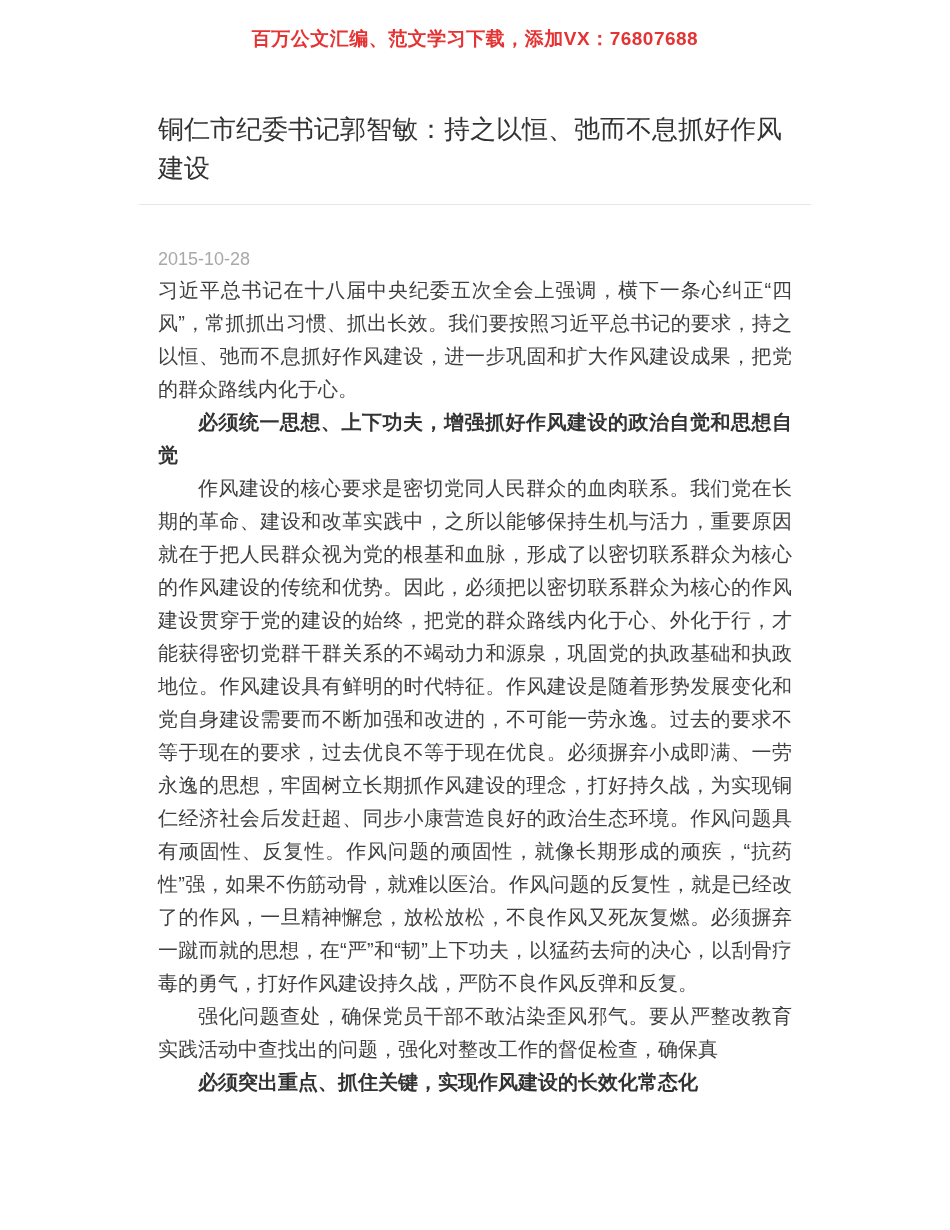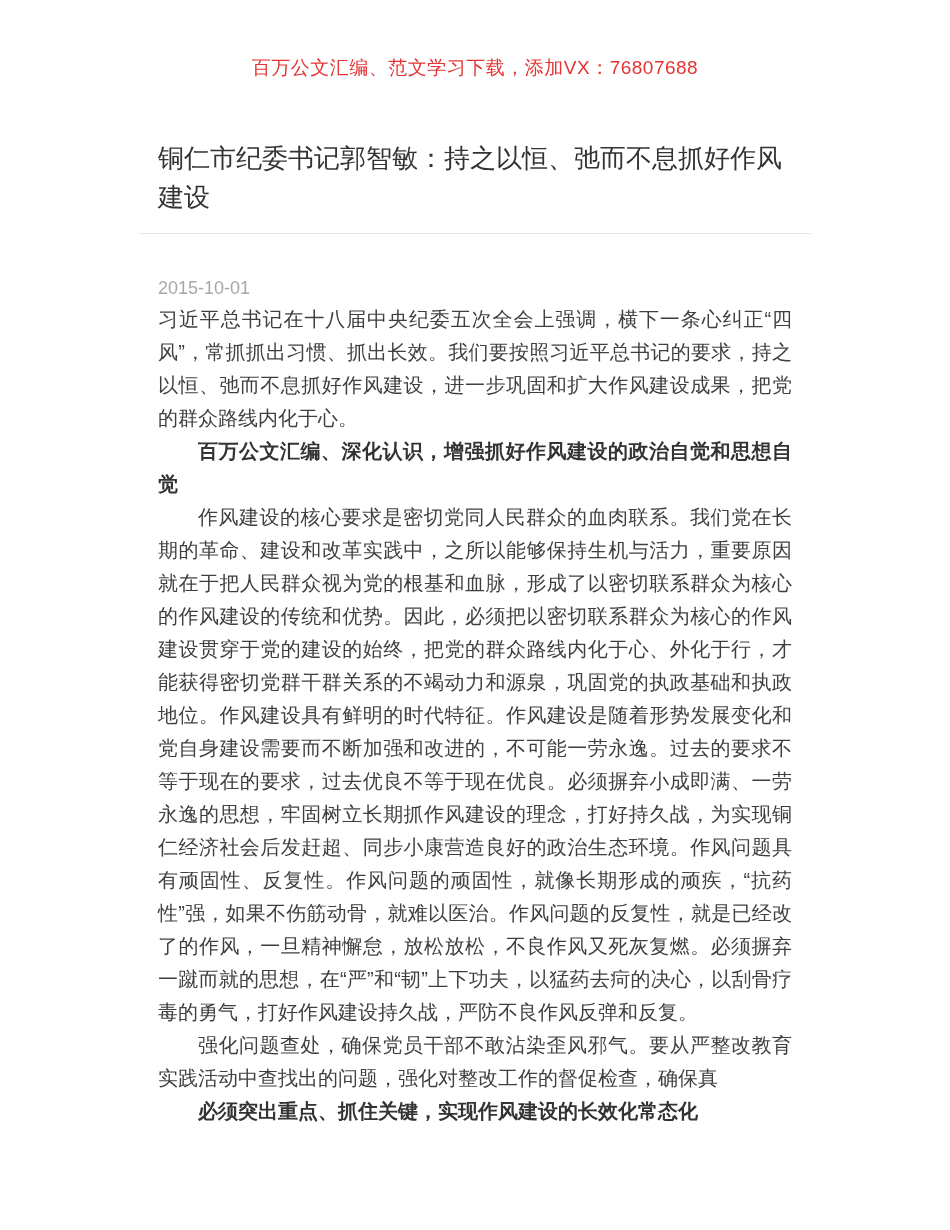--- a/index.html
+++ b/index.html
@@ -3,24 +3,24 @@
 <meta charset="utf-8">
 <style>
   html, body { margin: 0; padding: 0; background: #ffffff; }
   body {
     width: 950px;
     height: 1230px;
     font-family: "Liberation Sans", sans-serif;
     overflow: hidden;
   }
   .notice {
-    padding-top: 55px;
+    padding-top: 26px;
     text-align: center;
     font-size: 19px;
-    font-weight: 400;
+    font-weight: 700;
     letter-spacing: 0.5px;
   }
   .content {
     width: 634px;
     margin: 12px auto;
   }
   .title {
     margin: 58px 0 0 0;
     font-size: 26px;
     line-height: 39px;
@@ -56,21 +56,21 @@
   <span class="notice-text" style="color: rgb(229, 51, 51);">百万公文汇编、范文学习下载，添加VX：76807688</span>
 </div>
 
 <div class="content">
   <h1 class="title">铜仁市纪委书记郭智敏：持之以恒、弛而不息抓好作风建设</h1>
 </div>
 
 <div class="divider"></div>
 
 <div class="content">
-  <div class="date">2015-10-01</div>
+  <div class="date">2015-10-28</div>
   <div class="article-body">
       <p class="para">习近平总书记在十八届中央纪委五次全会上强调，横下一条心纠正“四风”，常抓抓出习惯、抓出长效。我们要按照习近平总书记的要求，持之以恒、弛而不息抓好作风建设，进一步巩固和扩大作风建设成果，把党的群众路线内化于心。</p>
-      <p class="para bold indent">百万公文汇编、深化认识，增强抓好作风建设的政治自觉和思想自觉</p>
+      <p class="para bold indent">必须统一思想、上下功夫，增强抓好作风建设的政治自觉和思想自觉</p>
       <p class="para indent">作风建设的核心要求是密切党同人民群众的血肉联系。我们党在长期的革命、建设和改革实践中，之所以能够保持生机与活力，重要原因就在于把人民群众视为党的根基和血脉，形成了以密切联系群众为核心的作风建设的传统和优势。因此，必须把以密切联系群众为核心的作风建设贯穿于党的建设的始终，把党的群众路线内化于心、外化于行，才能获得密切党群干群关系的不竭动力和源泉，巩固党的执政基础和执政地位。作风建设具有鲜明的时代特征。作风建设是随着形势发展变化和党自身建设需要而不断加强和改进的，不可能一劳永逸。过去的要求不等于现在的要求，过去优良不等于现在优良。必须摒弃小成即满、一劳永逸的思想，牢固树立长期抓作风建设的理念，打好持久战，为实现铜仁经济社会后发赶超、同步小康营造良好的政治生态环境。作风问题具有顽固性、反复性。作风问题的顽固性，就像长期形成的顽疾，“抗药性”强，如果不伤筋动骨，就难以医治。作风问题的反复性，就是已经改了的作风，一旦精神懈怠，放松放松，不良作风又死灰复燃。必须摒弃一蹴而就的思想，在“严”和“韧”上下功夫，以猛药去疴的决心，以刮骨疗毒的勇气，打好作风建设持久战，严防不良作风反弹和反复。</p>
       <p class="para indent">强化问题查处，确保党员干部不敢沾染歪风邪气。要从严整改教育实践活动中查找出的问题，强化对整改工作的督促检查，确保真</p>
       <p class="para bold indent">必须突出重点、抓住关键，实现作风建设的长效化常态化</p>
     </div>
 </div>
 
 </body></html>

